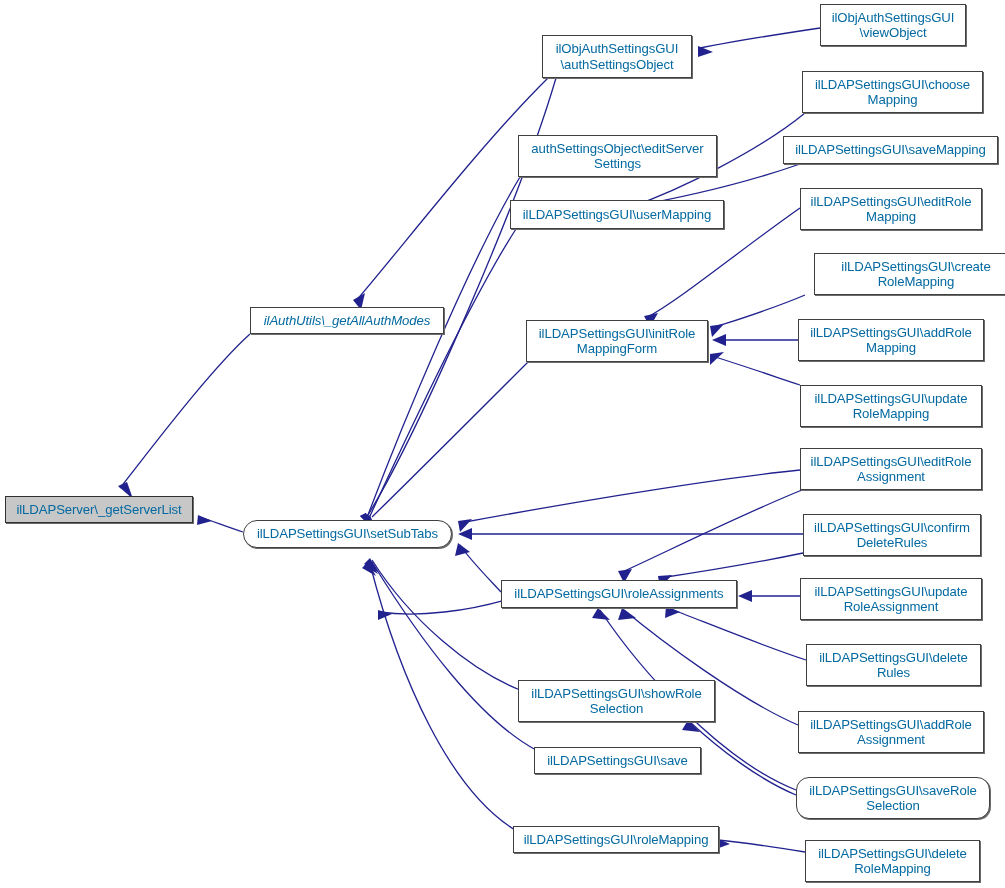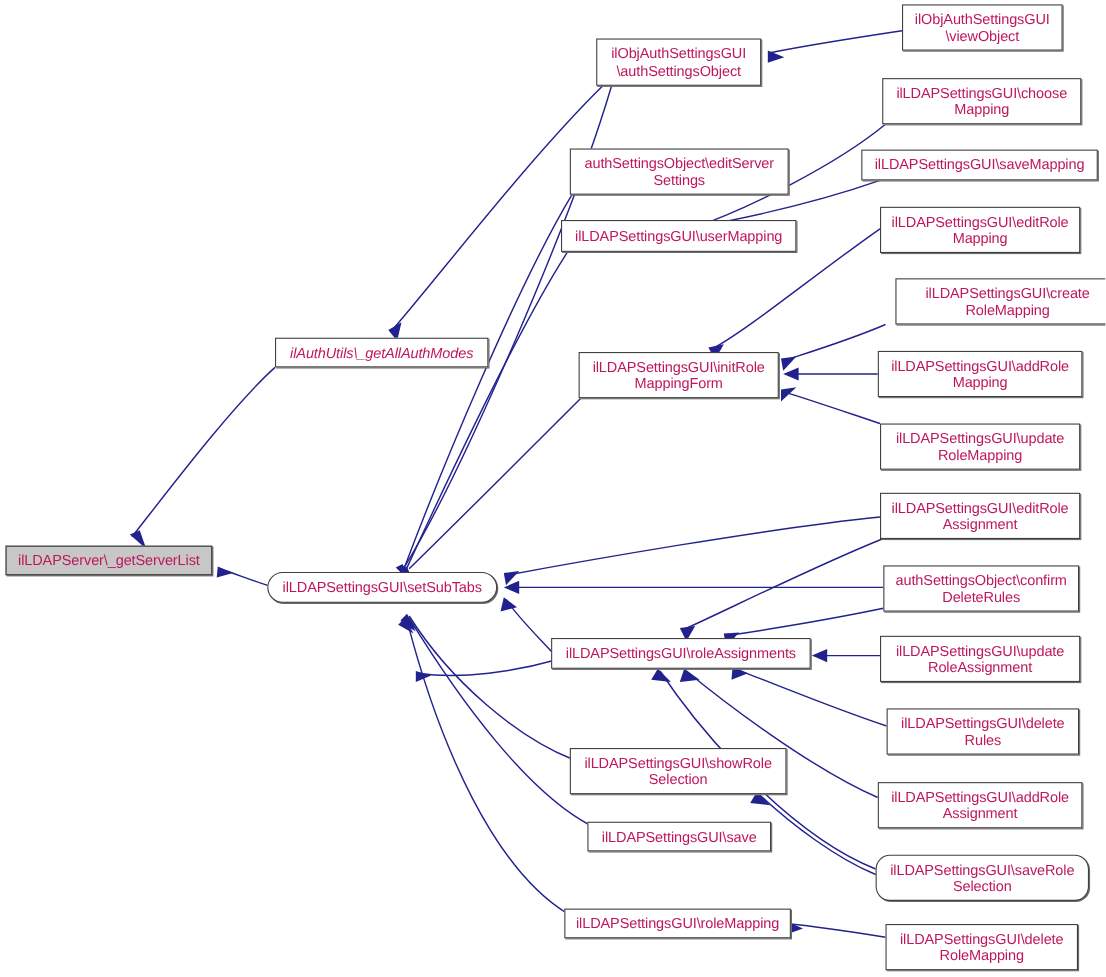--- a/index.html
+++ b/index.html
@@ -34,21 +34,21 @@
   }
   .node {
     position: absolute;
     box-sizing: border-box;
     border: 1px solid #404040;
     background: #ffffff;
     display: flex;
     align-items: center;
     justify-content: center;
     text-align: center;
-    color: #be185d;
+    color: #0369a1;
     font-size: 13.2px;
     line-height: 15.5px;
     letter-spacing: -0.1px;
     box-shadow: 1px 1px 0 0 #6b6b6b;
     white-space: pre-line;
     padding: 0 2px;
   }
   .node.root {
     background: #c7c7c7;
     border: 1px solid #303030;
@@ -199,21 +199,21 @@
       <div class="node" style="left: 526px; top: 320px; width: 182px; height: 42px;"><span class="node-label">ilLDAPSettingsGUI\initRole
 MappingForm</span></div>
       <div class="node" style="left: 814px; top: 253px; width: 204px; height: 42px;"><span class="node-label">ilLDAPSettingsGUI\create
 RoleMapping</span></div>
       <div class="node" style="left: 798px; top: 319px; width: 186px; height: 42px;"><span class="node-label">ilLDAPSettingsGUI\addRole
 Mapping</span></div>
       <div class="node" style="left: 800px; top: 385px; width: 182px; height: 42px;"><span class="node-label">ilLDAPSettingsGUI\update
 RoleMapping</span></div>
       <div class="node" style="left: 800px; top: 448px; width: 182px; height: 42px;"><span class="node-label">ilLDAPSettingsGUI\editRole
 Assignment</span></div>
-      <div class="node" style="left: 803px; top: 514px; width: 178px; height: 42px;"><span class="node-label">authSettingsObject\confirm
+      <div class="node" style="left: 803px; top: 514px; width: 178px; height: 42px;"><span class="node-label">ilLDAPSettingsGUI\confirm
 DeleteRules</span></div>
       <div class="node" style="left: 501px; top: 580px; width: 236px; height: 28px;"><span class="node-label">ilLDAPSettingsGUI\roleAssignments</span></div>
       <div class="node" style="left: 800px; top: 578px; width: 182px; height: 42px;"><span class="node-label">ilLDAPSettingsGUI\update
 RoleAssignment</span></div>
       <div class="node" style="left: 806px; top: 644px; width: 175px; height: 42px;"><span class="node-label">ilLDAPSettingsGUI\delete
 Rules</span></div>
       <div class="node" style="left: 518px; top: 680px; width: 197px; height: 42px;"><span class="node-label">ilLDAPSettingsGUI\showRole
 Selection</span></div>
       <div class="node" style="left: 798px; top: 711px; width: 186px; height: 42px;"><span class="node-label">ilLDAPSettingsGUI\addRole
 Assignment</span></div>

